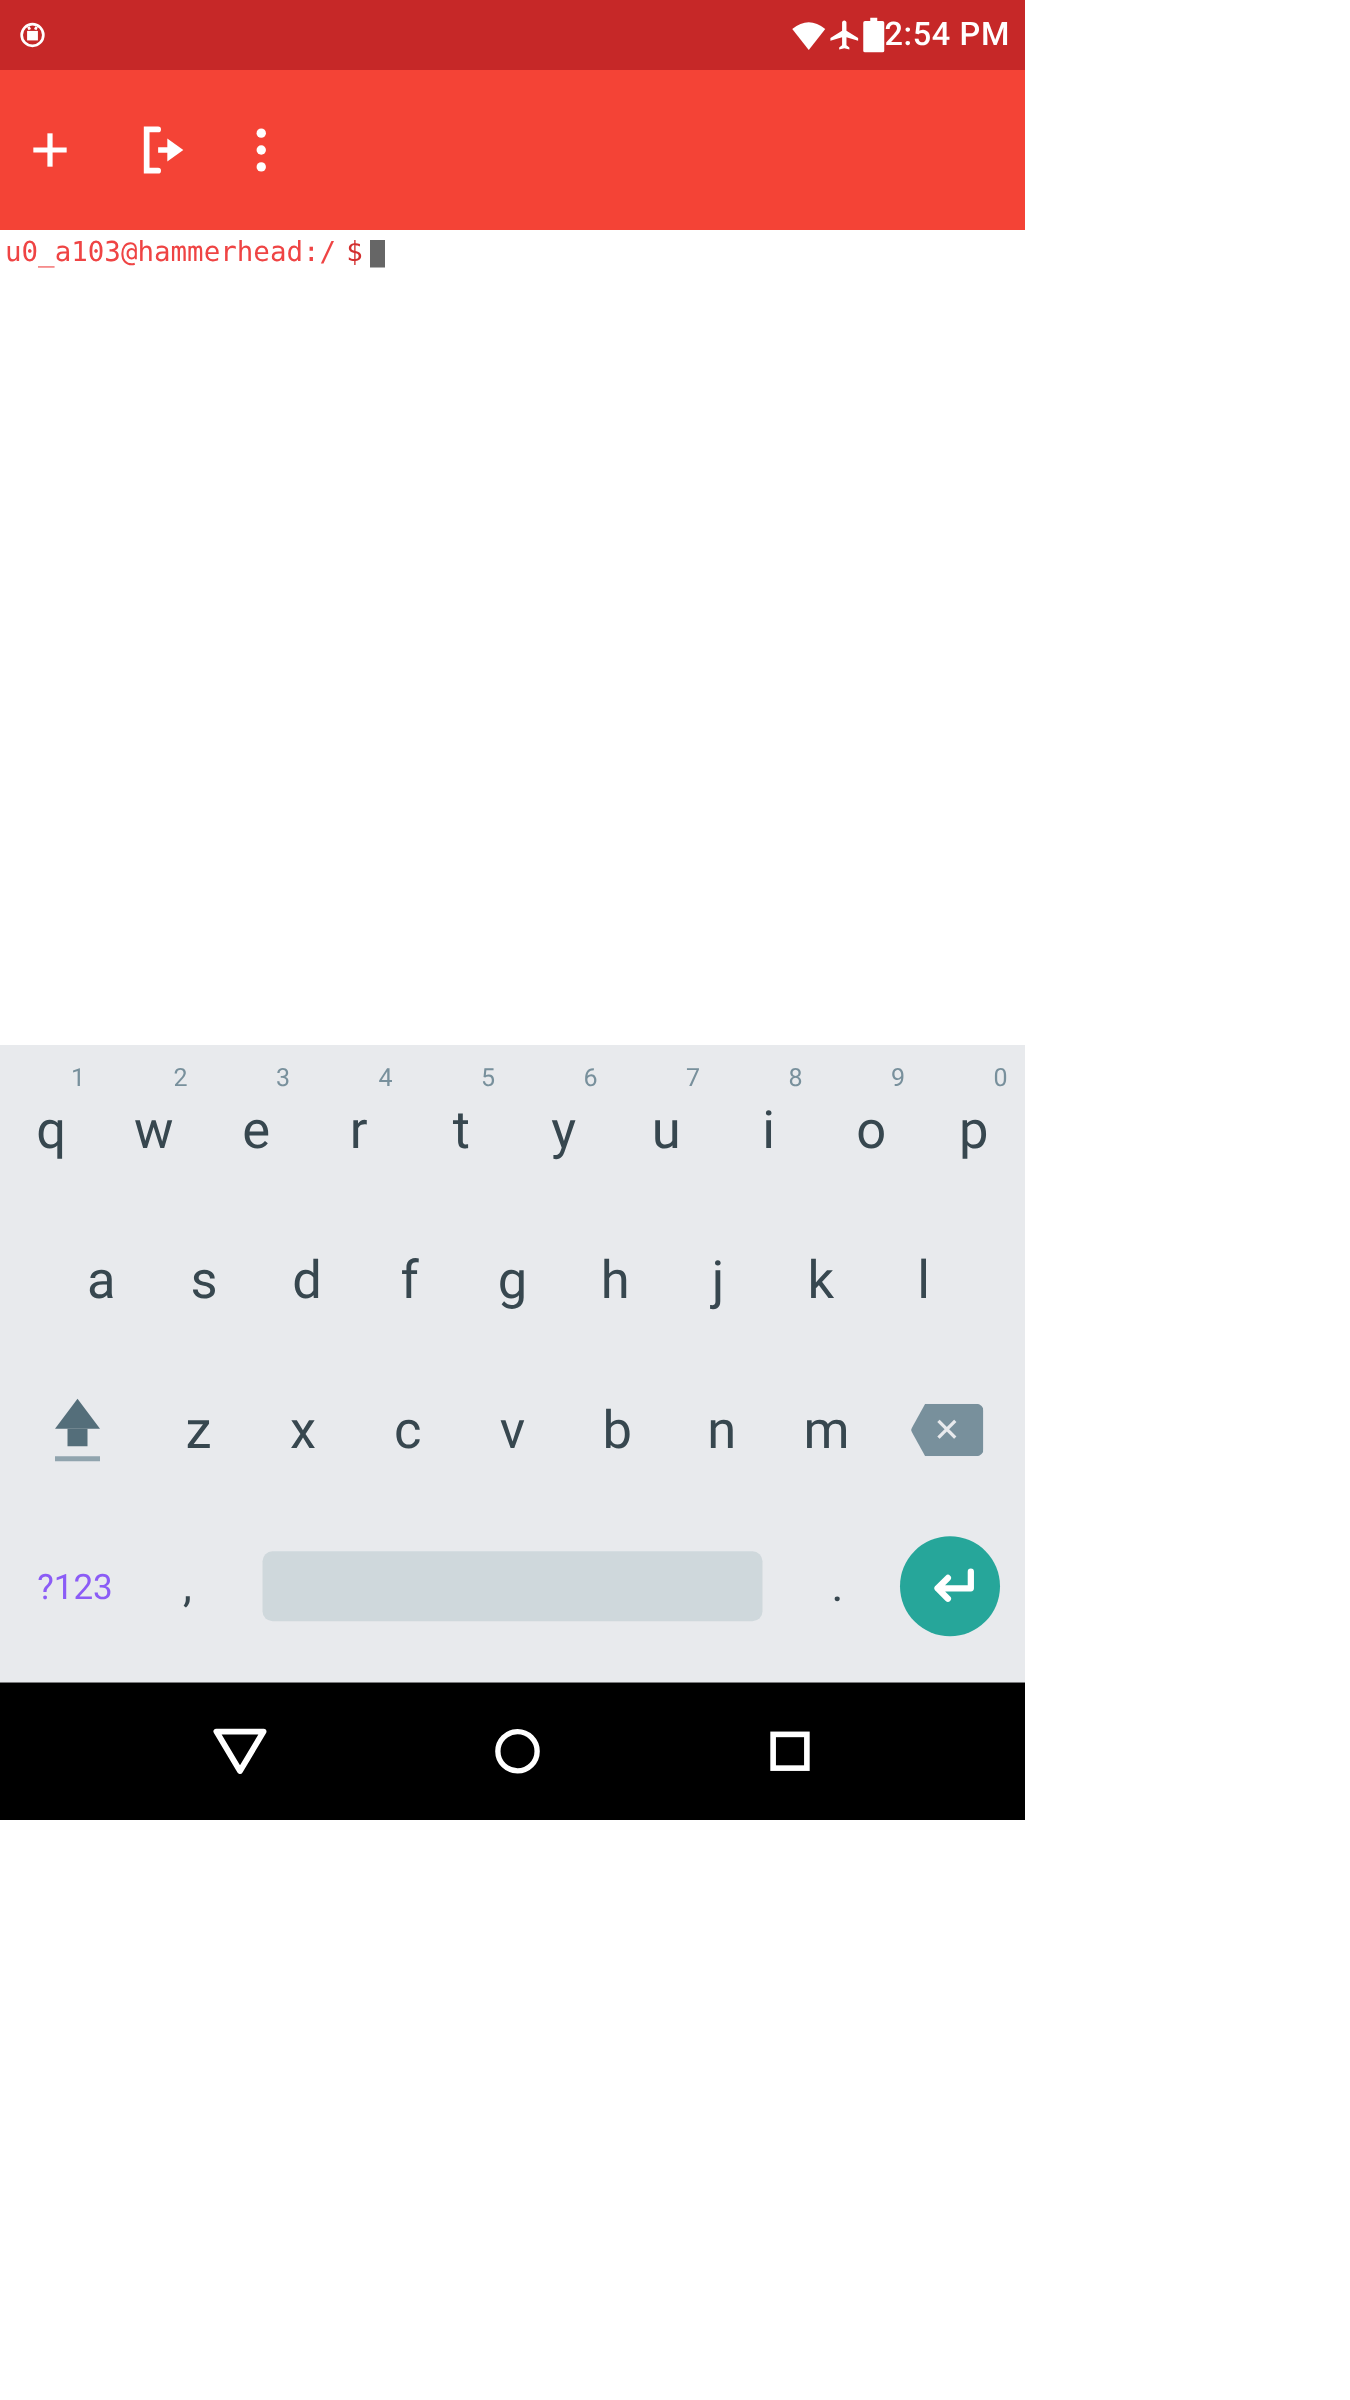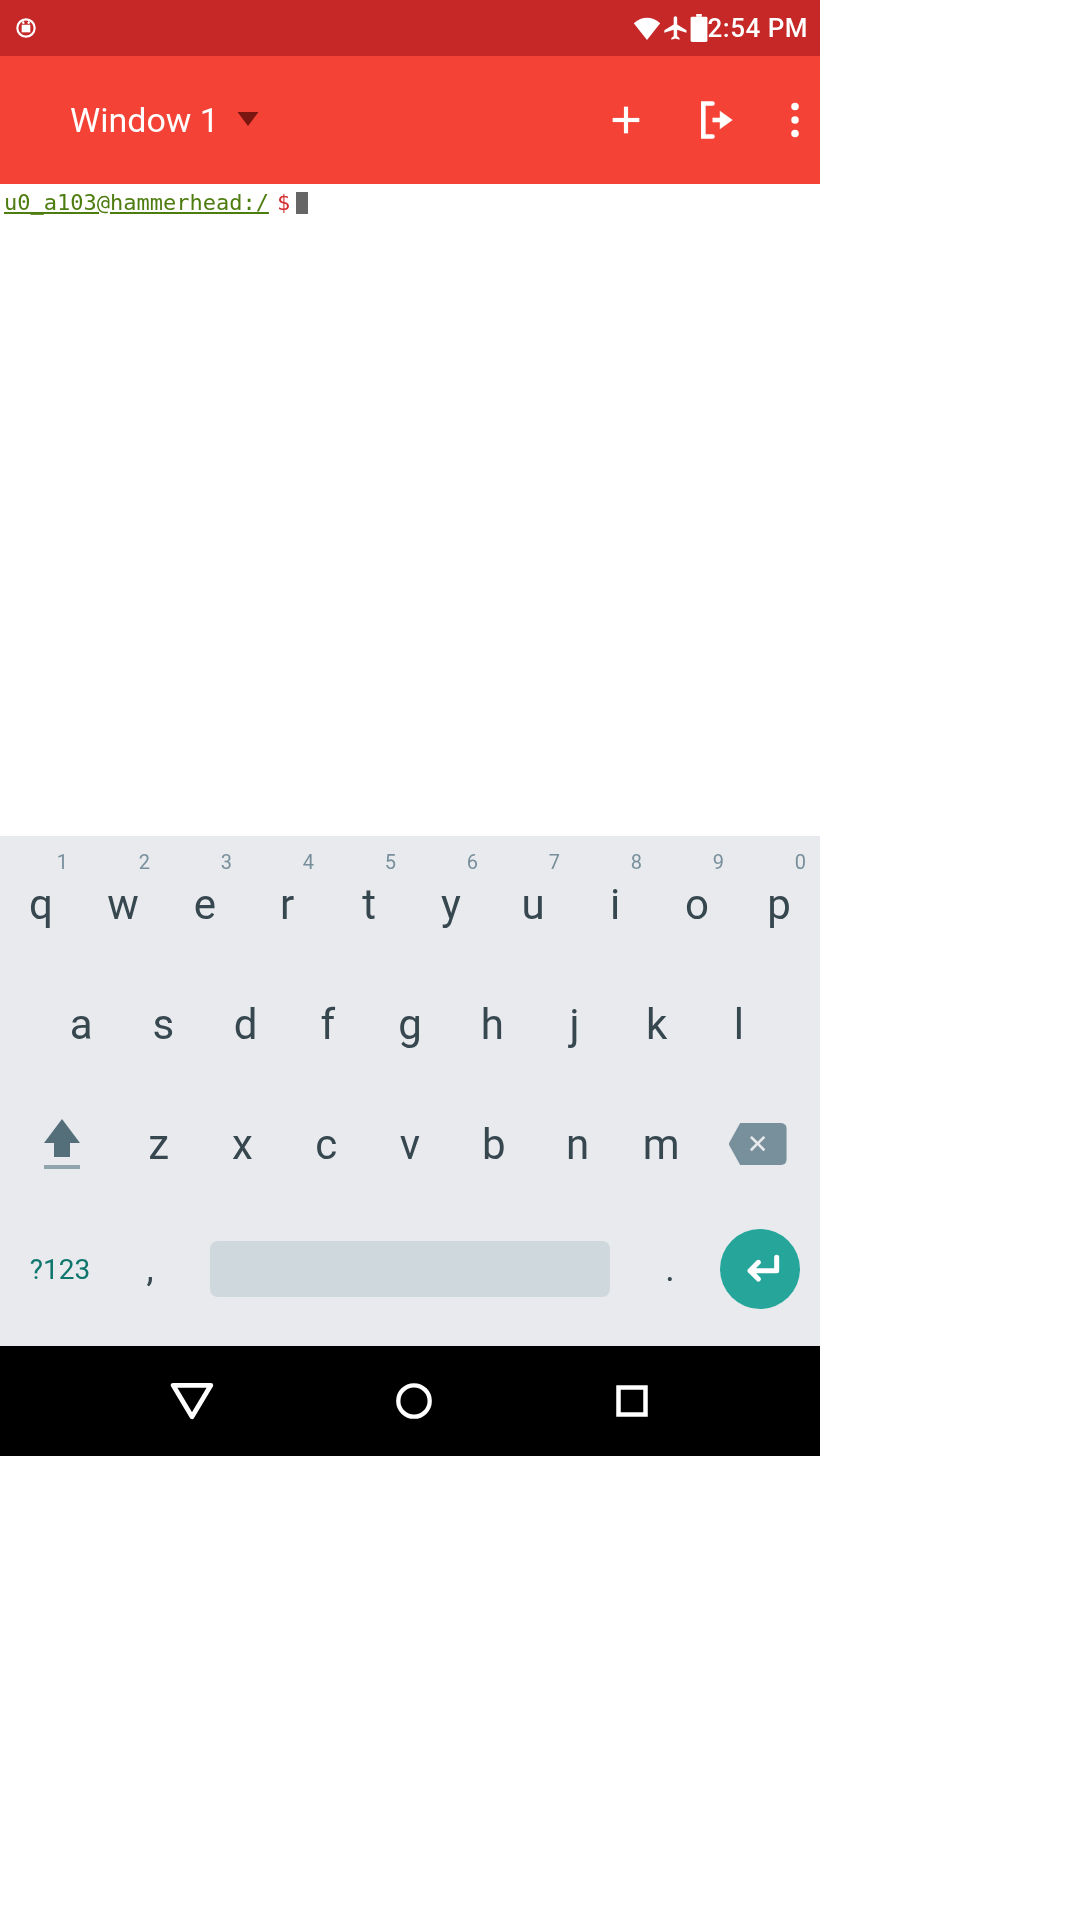--- a/index.html
+++ b/index.html
@@ -54,21 +54,21 @@
     
     
     .terminal {
       background: #fff;
       padding: 6px 4px;
       font-family: monospace;
       font-size: 22px;
       height: 652px;
     }
     .terminal-line { display: flex; align-items: center; }
-    .prompt-user { color: #4d7c0f; text-decoration: underline; }
+    .prompt-user { color: #ef4444; }
     .prompt-dollar { color: #d32f2f; margin-left: 8px; }
     .cursor { display: inline-block; width: 12px; height: 22px; background: #666; margin-left: 6px; }
     
     
     .keyboard {
       background: #e8eaed;
       padding-top: 8px;
       height: 510px;
     }
     .kb-row {
@@ -131,21 +131,21 @@
     }
     .kb-bottom-row {
       display: flex;
       align-items: center;
       height: 130px;
       padding: 0 10px;
     }
     .key-symbols {
       width: 100px;
       font-size: 28px;
-      color: #0f766e;
+      color: #8b5cf6;
       text-align: center;
     }
     .key-comma { width: 80px; font-size: 36px; color: #37474f; text-align: center; }
     .key-space {
       flex: 1;
       height: 56px;
       background: #cfd8dc;
       border-radius: 8px;
       margin: 0 20px;
     }
@@ -201,28 +201,20 @@
       <svg width="18" height="28" viewBox="0 0 12 20">
           <rect x="0" y="2" width="12" height="18" fill="#fff" rx="1"></rect>
           <rect x="4" y="0" width="4" height="2" fill="#fff"></rect>
         </svg>
     </span>
     <span class="status-time">2:54 PM</span>
   </div>
 </div>
 
 <div class="app-bar">
-  <div class="window-dropdown">
-    <span class="window-title">Window 1</span>
-    <span class="dropdown-arrow">
-      <svg width="22" height="14" viewBox="0 0 12 8">
-          <path d="M0 0 L12 0 L6 8 Z" fill="#7a1510"></path>
-        </svg>
-    </span>
-  </div>
   <div class="app-bar-actions">
     <span class="app-icon">
       <svg width="40" height="40" viewBox="0 0 24 24" fill="none" stroke="#fff" stroke-width="2.5">
           <line x1="12" y1="4" x2="12" y2="20"></line>
           <line x1="4" y1="12" x2="20" y2="12"></line>
         </svg>
     </span>
     <span class="app-icon">
       <svg width="44" height="44" viewBox="0 0 24 24" fill="none" stroke="#fff" stroke-width="2.5">
           <path d="M9 3 L4 3 L4 21 L9 21" stroke-linecap="round"></path>

